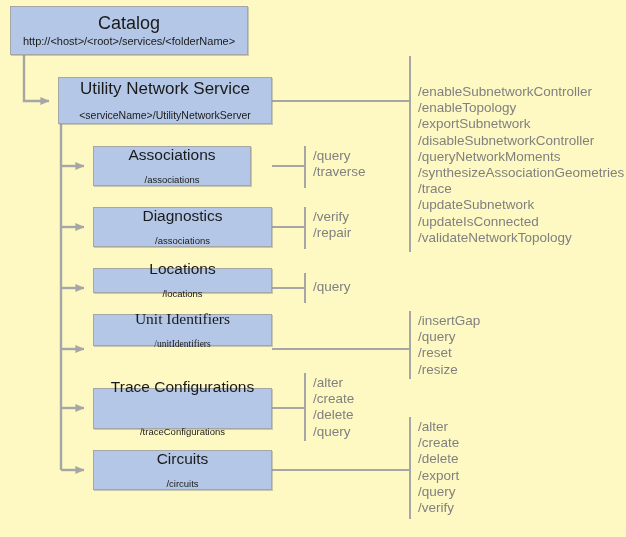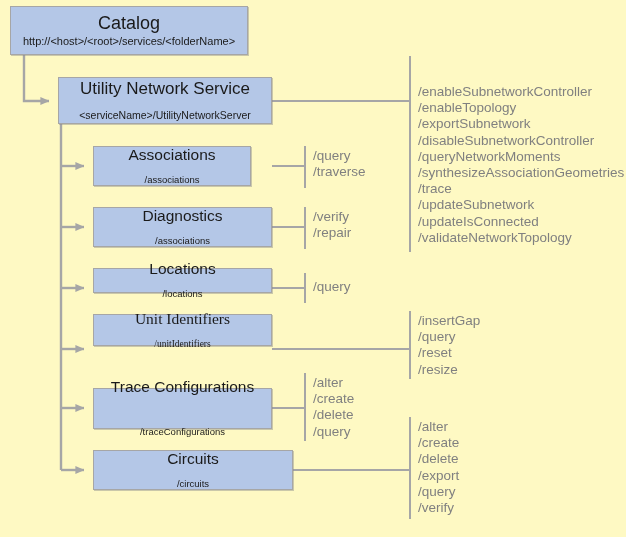--- a/index.html
+++ b/index.html
@@ -132,21 +132,21 @@
   <div class="node node-child" style="left:93px; top:314px; width:179px; height:32px;font-family:Liberation Serif, serif;">
     <span class="title">Unit Identifiers</span>
     <span class="path">/unitIdentifiers</span>
   </div>
 
   <div class="node node-child" style="left:93px; top:388px; width:179px; height:41px;gap:20px;">
     <span class="title">Trace Configurations</span>
     <span class="path">/traceConfigurations</span>
   </div>
 
-  <div class="node node-child" style="left:93px; top:450px; width:200px; height:40px;">
+  <div class="node node-child" style="left:93px; top:450px; width:179px; height:40px;">
     <span class="title">Circuits</span>
     <span class="path">/circuits</span>
   </div>
 
   <div class="opbar" style="left:409px; top:56px;  height:196px;"></div>
   <div class="opbar" style="left:304px; top:146px; height:42px;"></div>
   <div class="opbar" style="left:304px; top:207px; height:42px;"></div>
   <div class="opbar" style="left:304px; top:273px; height:30px;"></div>
   <div class="opbar" style="left:409px; top:311px; height:68px;"></div>
   <div class="opbar" style="left:304px; top:373px; height:68px;"></div>

